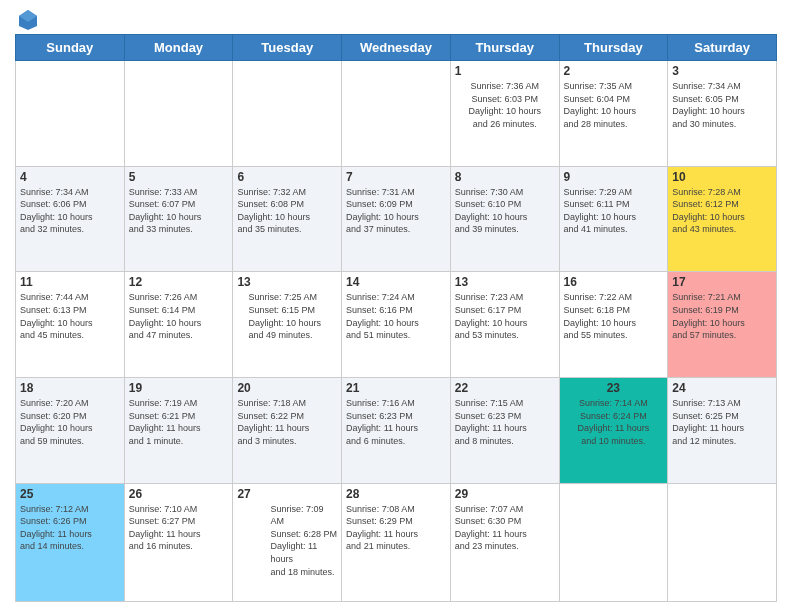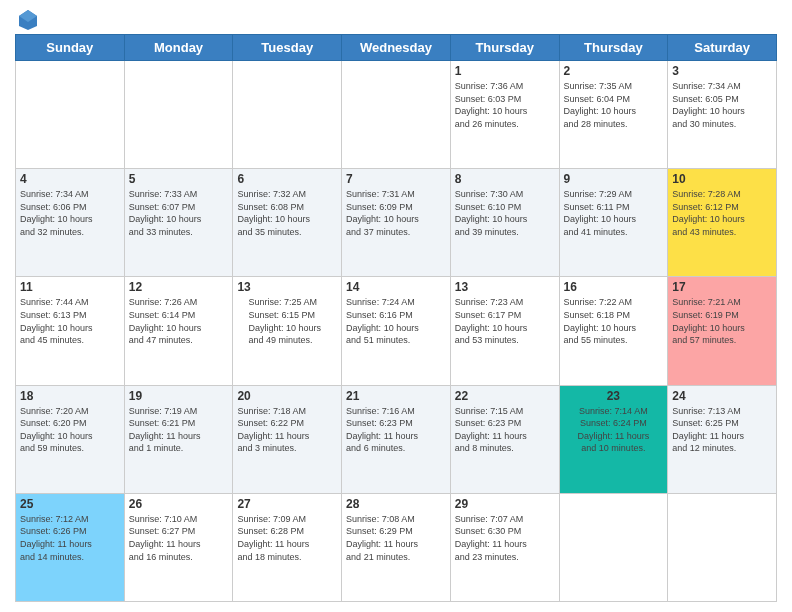--- a/index.html
+++ b/index.html
@@ -103,21 +103,21 @@
         </tr>
     </thead>
     <tbody id="calendar-body">
     <tr>
           <td style="background: rgb(255, 255, 255);"></td>
           <td style="background: rgb(255, 255, 255);"></td>
           <td style="background: rgb(255, 255, 255);"></td>
           <td style="background: rgb(255, 255, 255);"></td>
           <td style="background: rgb(255, 255, 255);">
             <div class="day-number">1</div>
-            <div class="day-info" style="white-space: pre-line;">Sunrise: 7:36 AM
+            <div class="day-info" style="white-space: pre-line; text-align: center;">Sunrise: 7:36 AM
 Sunset: 6:03 PM
 Daylight: 10 hours
 and 26 minutes.</div>
           </td>
           <td style="background: rgb(255, 255, 255);">
             <div class="day-number">2</div>
             <div class="day-info" style="white-space: pre-line;">Sunrise: 7:35 AM
 Sunset: 6:04 PM
 Daylight: 10 hours
 and 28 minutes.</div>
@@ -293,21 +293,21 @@
           </td>
           <td style="background: rgb(255, 255, 255);">
             <div class="day-number">26</div>
             <div class="day-info" style="white-space: pre-line;">Sunrise: 7:10 AM
 Sunset: 6:27 PM
 Daylight: 11 hours
 and 16 minutes.</div>
           </td>
           <td style="background: rgb(255, 255, 255);">
             <div class="day-number">27</div>
-            <div class="day-info" style="white-space: pre-line;">Sunrise: 7:09 AM
+            <div class="day-info" style="white-space: pre-line; margin-left: 33px;">Sunrise: 7:09 AM
 Sunset: 6:28 PM
 Daylight: 11 hours
 and 18 minutes.</div>
           </td>
           <td style="background: rgb(255, 255, 255);">
             <div class="day-number">28</div>
             <div class="day-info" style="white-space: pre-line;">Sunrise: 7:08 AM
 Sunset: 6:29 PM
 Daylight: 11 hours
 and 21 minutes.</div>

